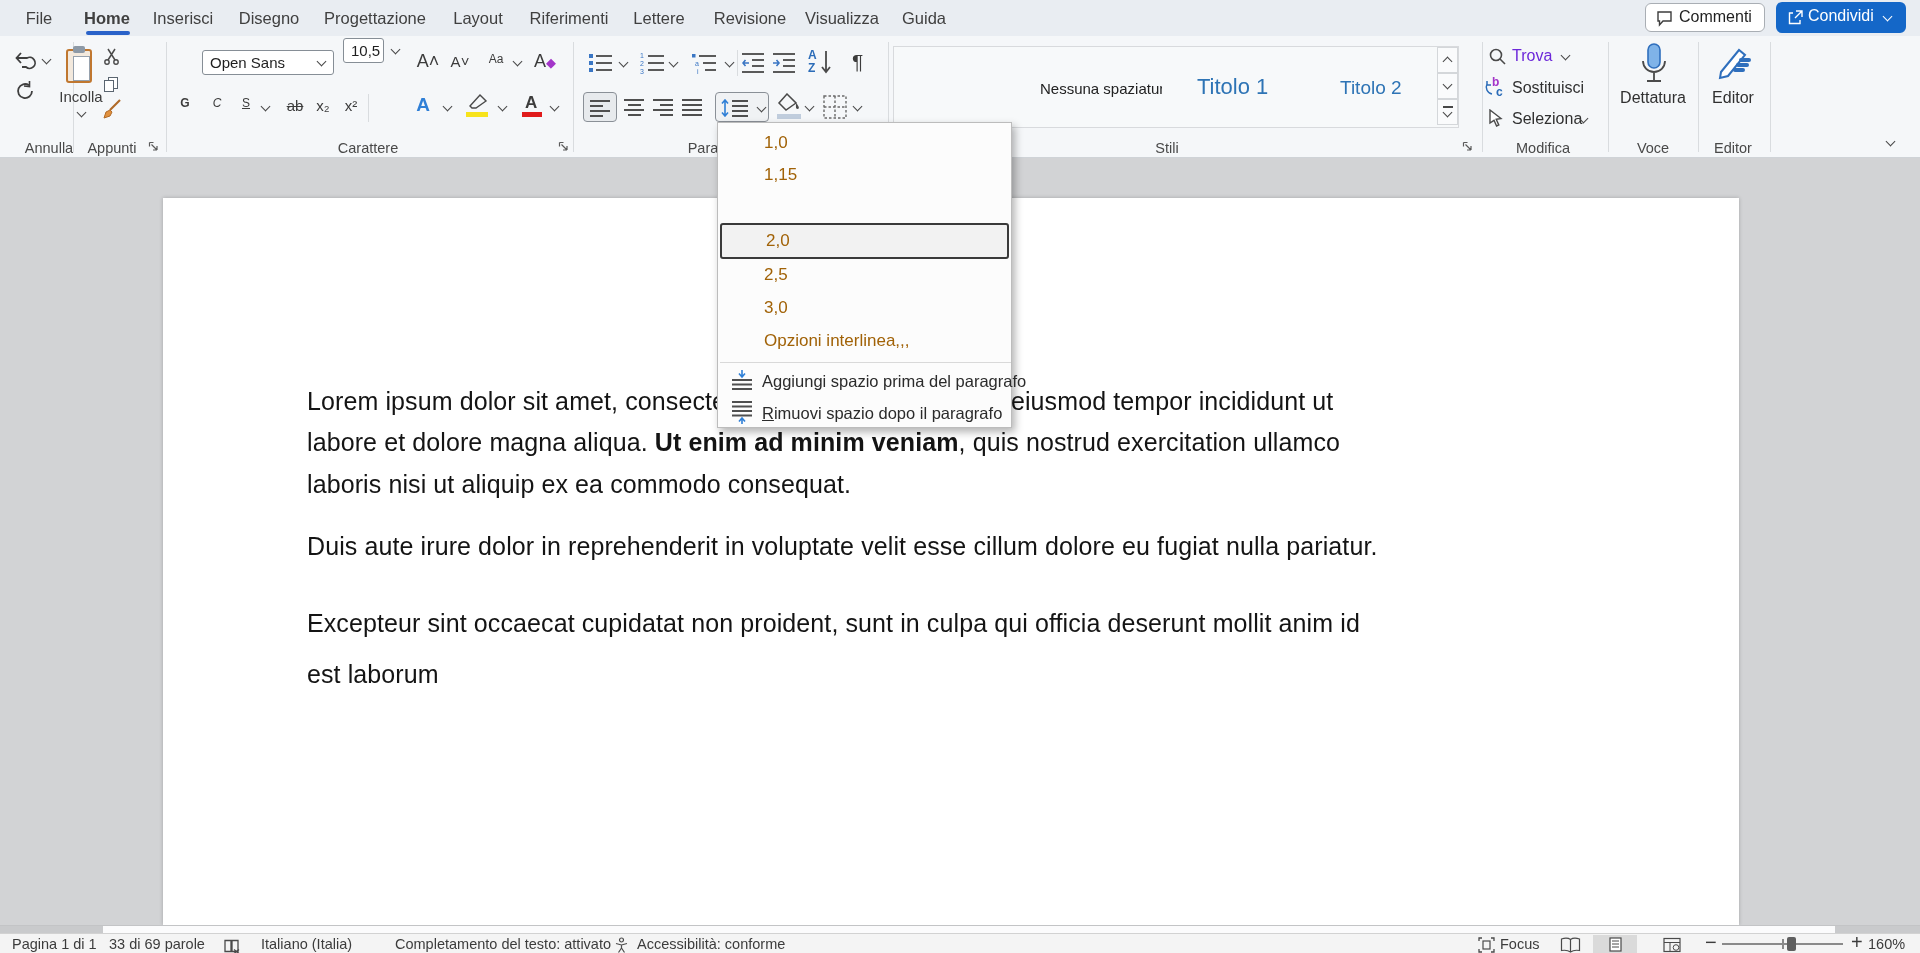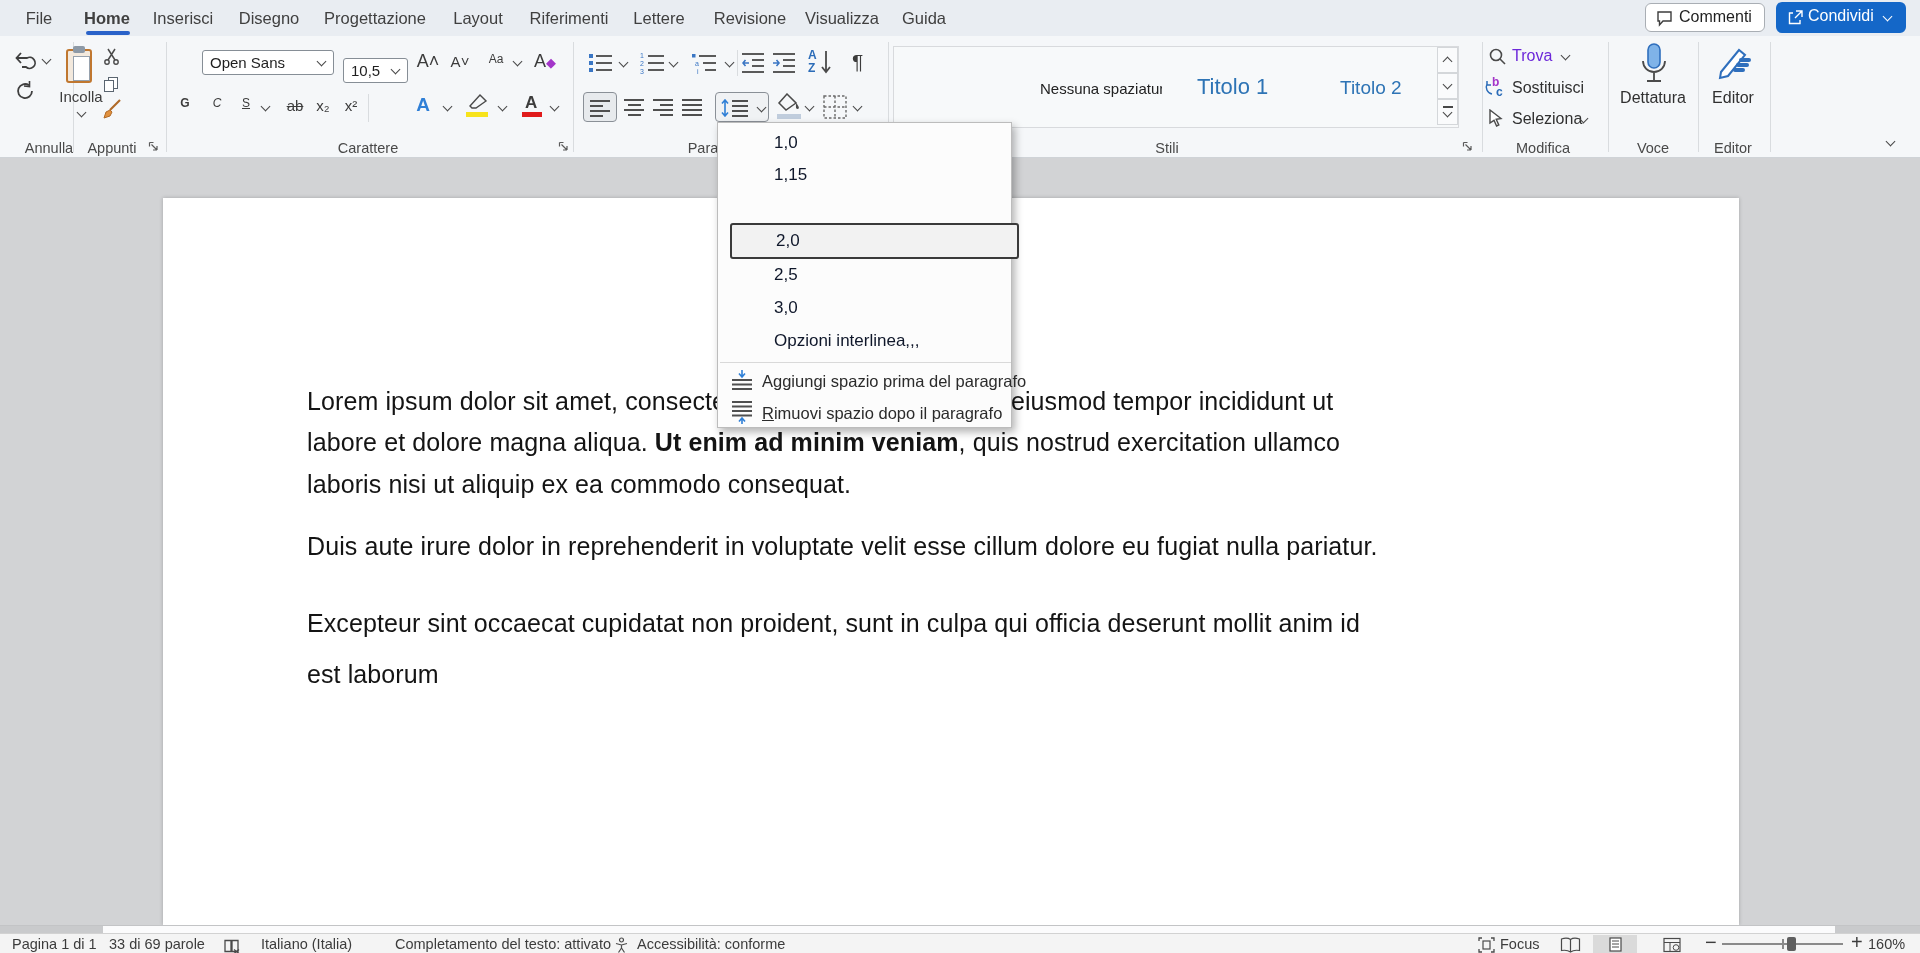--- a/index.html
+++ b/index.html
@@ -25,21 +25,21 @@
   .ribbonbtn { position:absolute; border-radius:4px; }
   .sel-box { border:1px solid #8a9097; background:#e7eaed; }
   .style-item { position:absolute; white-space:nowrap; overflow:hidden; }
   .scrollcell { position:absolute; left:1437px; width:21px; height:26px; background:#fafbfc; border:1px solid #d4d7da; }
   
   #canvas { position:absolute; left:0; top:159px; width:1920px; height:766px; background:#d2d3d5; }
   #page { position:absolute; left:163px; top:39px; width:1576px; height:727px; background:#fff; box-shadow:0 0 4px rgba(0,0,0,.22); }
   .docline { position:absolute; font-size:25px; color:#141414; white-space:nowrap; letter-spacing:.1px; }
   
   #spacing-menu { position:absolute; left:717px; top:122px; width:295px; height:306px; background:#fcfcfc; border:1px solid #bcbcbc; box-shadow:3px 4px 8px rgba(0,0,0,.30); z-index:50; }
-  .sm-item { position:absolute; left:12px; width:289px; height:32px; line-height:32px; padding-left:44px; font-size:17px; color:#0f172a; cursor:default; }
+  .sm-item { position:absolute; left:2px; width:289px; height:32px; line-height:32px; padding-left:44px; font-size:17px; color:#a16207; cursor:default; }
   .sm-item.selected { border:2px solid #3a3a3a; border-radius:3px; background:#f2f2f2; height:36px; line-height:32px; }
   .sm-sep { position:absolute; left:2px; top:239px; width:291px; height:1px; background:#d9d9d9; }
   .sm-row2 { position:absolute; left:0; width:293px; height:32px; }
   .sm-row2 .txt { position:absolute; left:44px; top:7px; font-size:16.5px; color:#2b2b2b; white-space:nowrap; }
   .ukey { text-decoration:underline; }
   
   #hscroll { position:absolute; left:0; top:925px; width:1920px; height:8px; background:#fbfbfc; border-top:1px solid #c3c4c6; }
   #hscroll .trk { position:absolute; top:0; height:8px; background:#c9cacc; }
   #statusbar { position:absolute; left:0; top:933px; width:1920px; height:20px; background:#f4f4f4; border-top:1px solid #d2d2d2; font-size:14.5px; color:#3c3c3c; }
   .sb { position:absolute; top:1px; height:18px; line-height:18px; white-space:nowrap; }
@@ -116,21 +116,21 @@
   <span class="grouplabel" style="left:112px">Appunti</span>
   <svg class="abs" style="left:148px;top:105px" width="11" height="11" viewBox="0 0 11 11">
     <path d="M1.5 1.5 h4 M1.5 1.5 v4 M3.5 3.5 L9 9 M9 9 v-4 M9 9 h-4" stroke="#5a5a5a" stroke-width="1.2" fill="none"></path>
   </svg>
   <div class="vsep" style="left:166px"></div>
 
   <div class="combo" style="left:202px;top:14px;width:132px;height:25px">
     <span class="val">Open Sans</span>
     <span class="chev" style="left:115px;top:7px"></span>
   </div>
-  <div class="combo" style="left:343px;top:22px;width:65px;height:25px">
+  <div class="combo" style="left:343px;top:2px;width:41px;height:25px">
     <span class="val">10,5</span>
     <span class="chev" style="left:48px;top:7px"></span>
   </div>
   <span class="fontbtn" style="left:428px;top:15px;font-size:18px"><span>A</span>˄</span>
   <span class="fontbtn" style="left:460px;top:17px;font-size:15px"><span>A</span>˅</span>
   <span class="fontbtn" style="left:496px;top:16px">Aa</span>
   <span class="chev" style="left:514px;top:22px"></span>
   <span class="fontbtn" style="left:545px;top:15px;font-size:18px"><span>A</span><span style="color:#a335c9;font-size:13px">◆</span></span>
 
   <span class="fontbtn" style="left:185px;top:60px;font-weight:bold">G</span>

